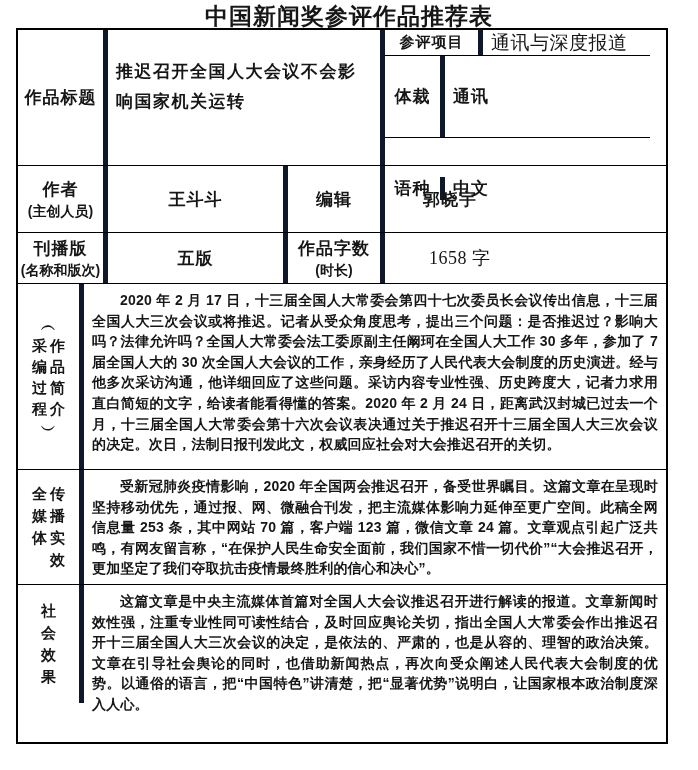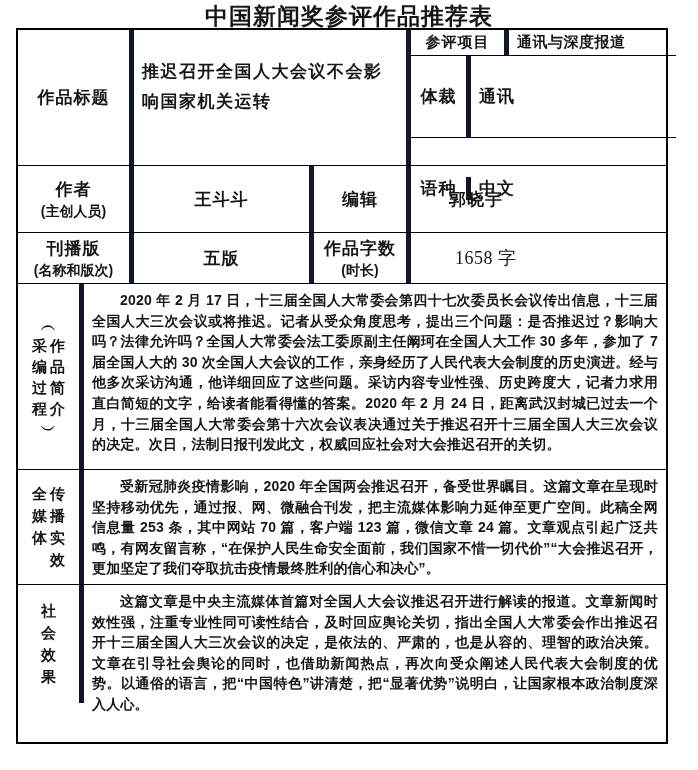--- a/index.html
+++ b/index.html
@@ -27,36 +27,36 @@
   .center { align-items: center; justify-content: center; text-align: center; }
   .vmid { align-items: center; }
   .col { flex-direction: column; justify-content: center; }
   .r1 { height: 136px; }
   .r2 { height: 67px; }
   .r3 { height: 39px; }
   .r4 { height: 51px; }
   .r5 { height: 186px; }
   .r6 { height: 115px; }
   .r7 { height: 118px; }
-  .w106 { width: 116px; } .w277 { width: 277px; } .w265 { width: 265px; }
+  .w106 { width: 90px; } .w277 { width: 277px; } .w265 { width: 265px; }
   .w180 { width: 180px; } .w97 { width: 97px; }  .w66 { width: 66px; }
   .w98 { width: 98px; }  .w60 { width: 60px; }
   .grow { flex: 1 1 auto; }
   .lbl { font-weight: bold; font-size: 17px; letter-spacing: 1px; }
   .sub { font-weight: bold; font-size: 14px; letter-spacing: 0; margin-top: 2px; }
   .val { font-weight: bold; font-size: 17px; letter-spacing: 1px; }
   .worktitle {
     padding: 8px 6px 30px 8px; font-weight: bold; font-size: 17px;
     letter-spacing: 1.5px; line-height: 30px;
   }
   .rightsec { flex-direction: column; }
   .subrow { display: flex; border-bottom: 1px solid #000; flex-shrink: 0; }
   .subrow:last-child { border-bottom: none; }
   .sr1 { height: 26px; } .sr2 { height: 82px; } .sr3 { flex: 1; margin-top: 39px; }
-  .smallval { font-weight: bold; font-size: 15px; letter-spacing: 0.5px; }
+  .smallval { font-weight: normal; font-size: 19px; letter-spacing: 0.5px; }
   .padL8  { padding-left: 8px; }
   .padL38 { padding-left: 38px; }
   .padL44 { padding-left: 44px; }
   .serif { font-family: "Liberation Serif", serif; font-size: 18px; font-weight: normal; letter-spacing: 0.5px; }
   .vlabel {
     width: 100%; height: 100%;
     display: flex; flex-direction: column; justify-content: center; align-items: center;
     font-weight: bold; font-size: 15px; line-height: 21px; letter-spacing: 3px; text-indent: 3px;
   }
   .vlabel.wide { line-height: 22px; }

